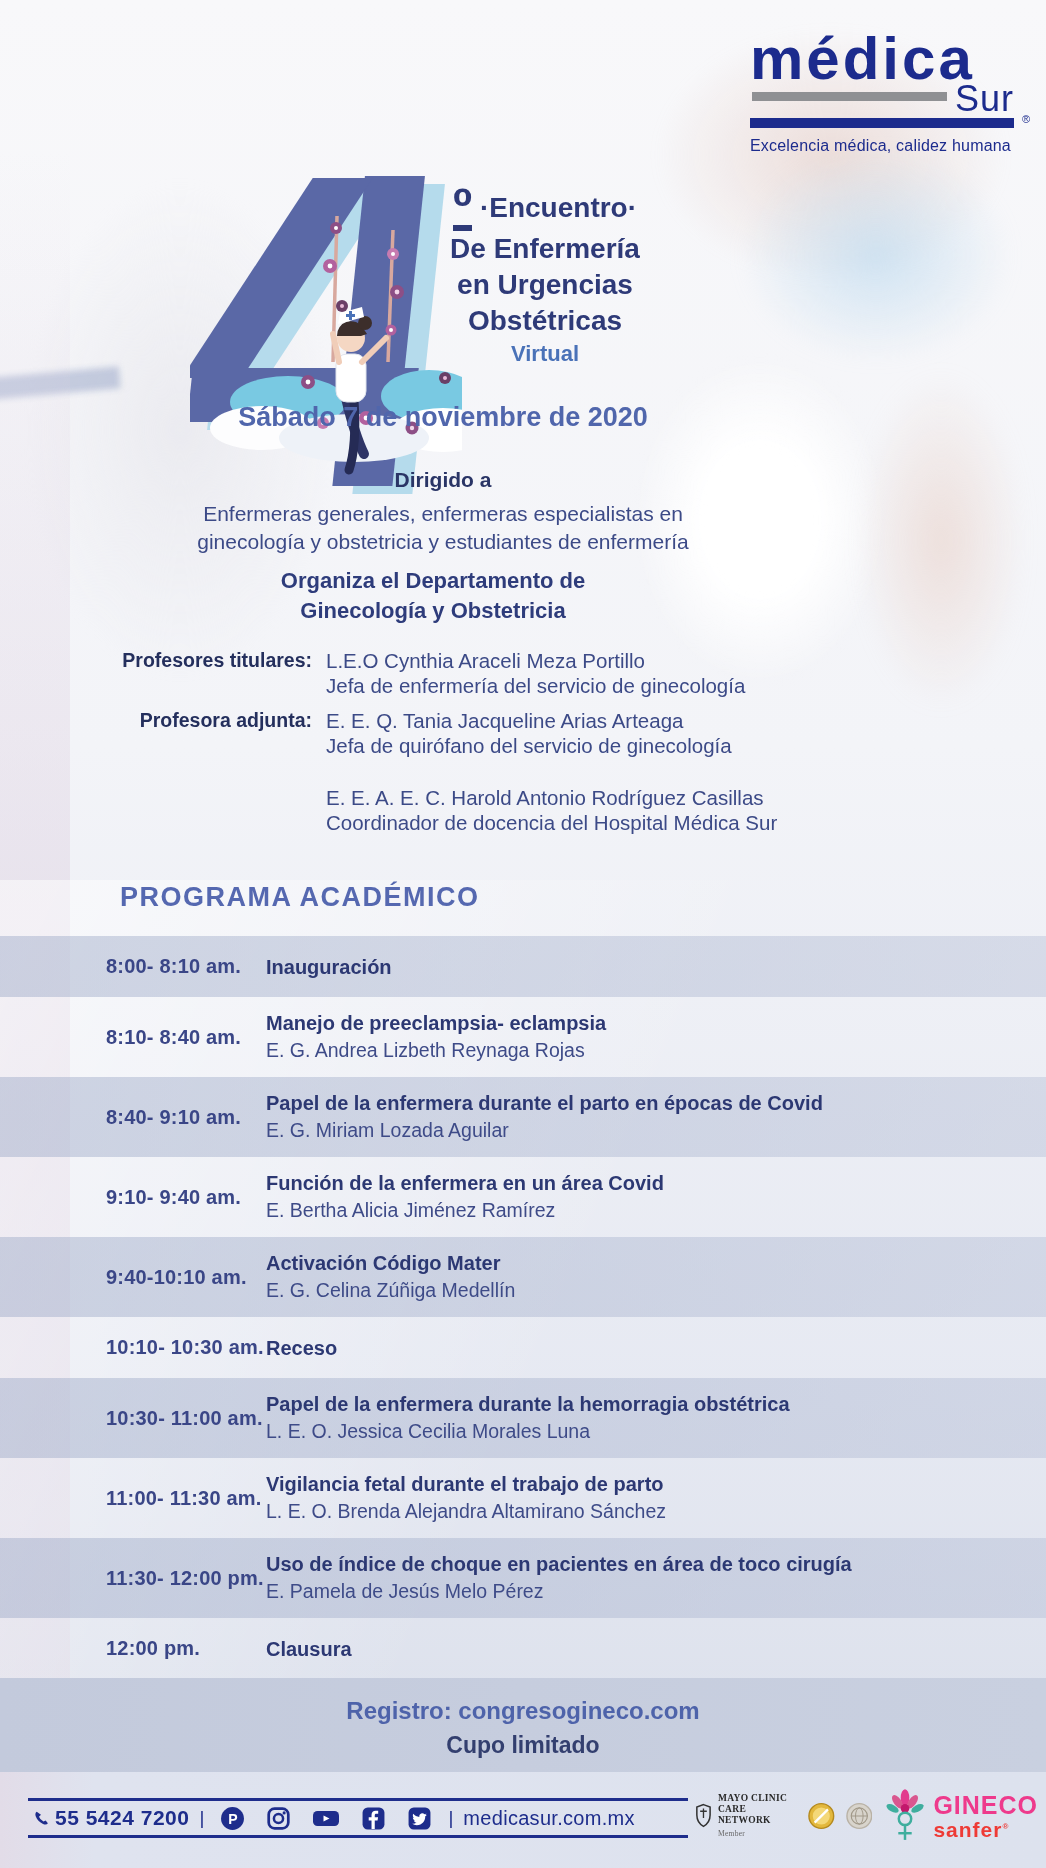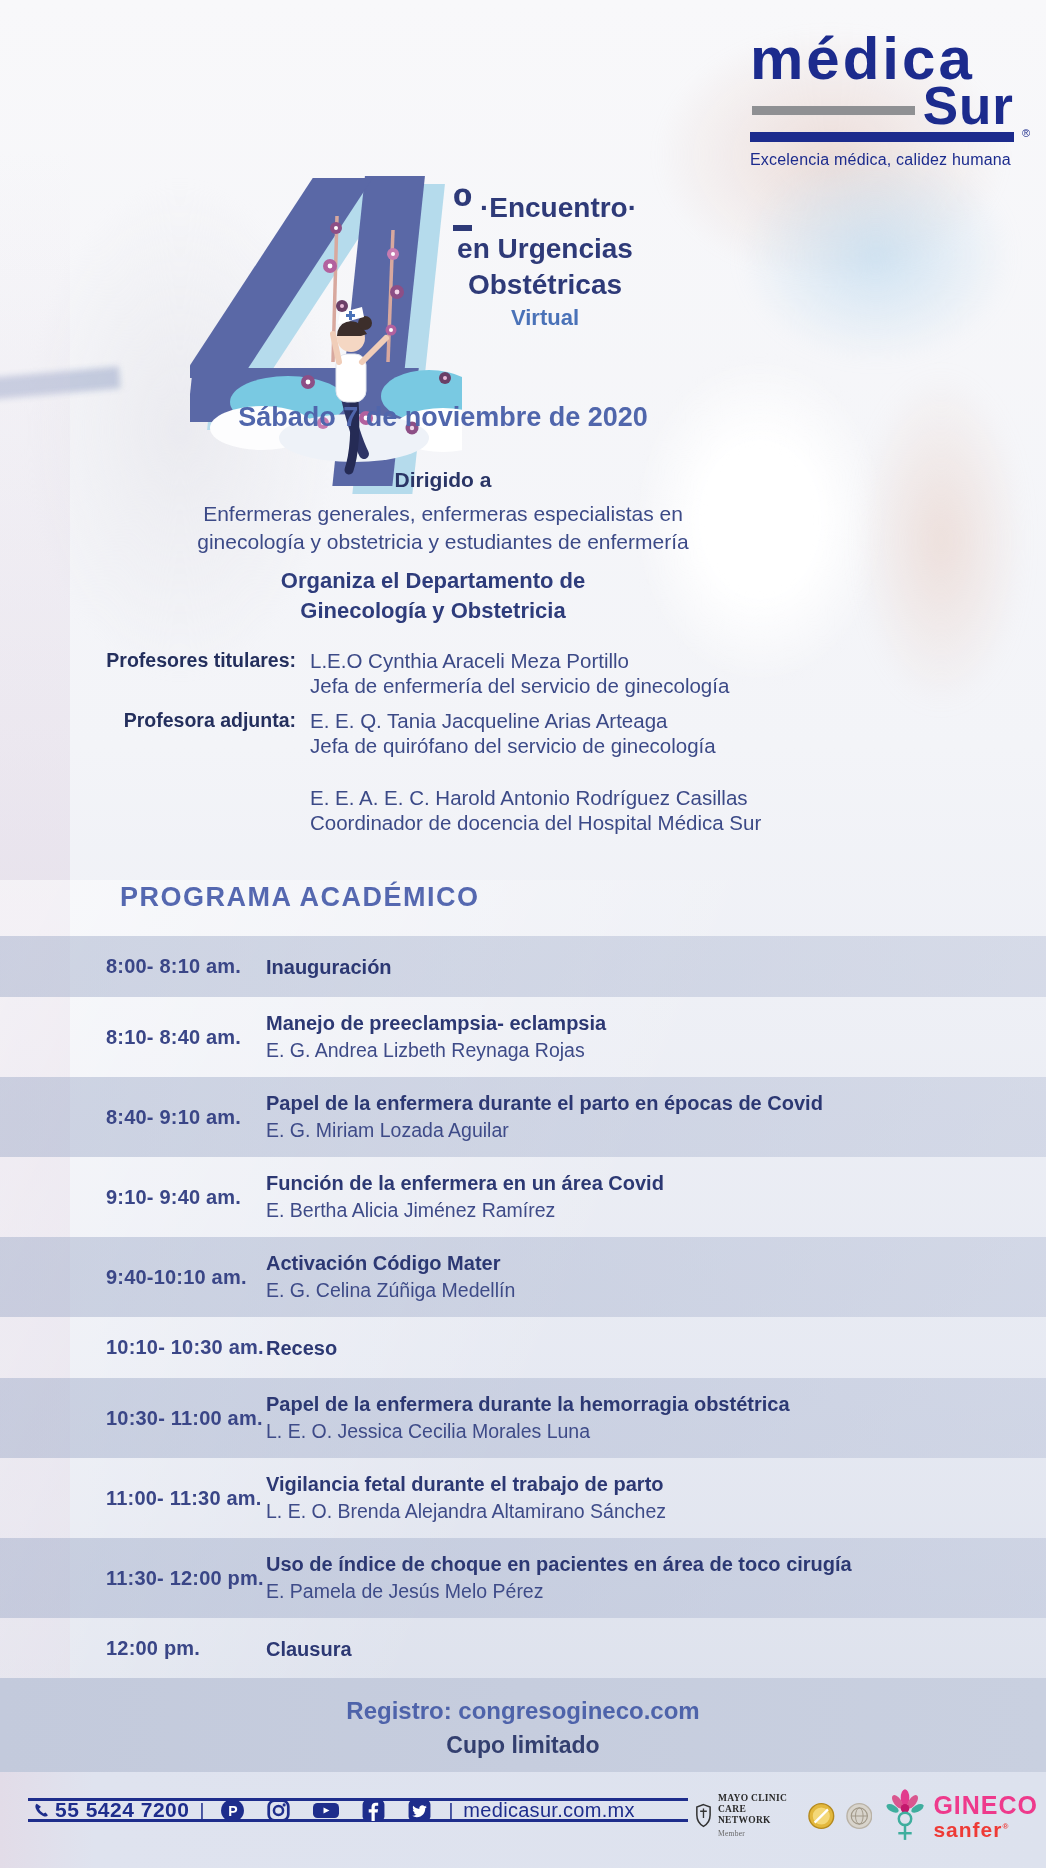--- a/index.html
+++ b/index.html
@@ -16,61 +16,61 @@
   .ph4{top:330px;right:0;width:210px;height:420px;background:radial-gradient(closest-side,rgba(231,205,195,.55),rgba(231,205,195,0) 80%);filter:blur(10px);}
   .ph5{top:140px;left:0;width:360px;height:580px;background:radial-gradient(closest-side,rgba(234,234,239,.95),rgba(234,234,239,0) 85%);filter:blur(6px);}
   .ph6{top:372px;left:-10px;width:130px;height:22px;background:rgba(109,130,178,.35);transform:rotate(-5deg);filter:blur(3px);}
   .ph7{top:0;left:0;width:70px;height:100%;background:linear-gradient(180deg,rgba(231,219,226,0) 8%,rgba(221,207,223,.55) 60%,rgba(221,207,223,.25) 100%);}
   .swoosh{top:880px;left:0;width:100%;height:988px;background:linear-gradient(115deg,rgba(255,255,255,.5) 4%,rgba(255,255,255,0) 52%);}
   
   .brand{position:absolute;top:34px;right:32px;width:264px;color:#1c2b8d;}
   .brand-medica{font-size:60px;font-weight:bold;letter-spacing:3px;line-height:.82;}
   .brand-sur-row{display:flex;align-items:flex-end;margin-top:2px;}
   .gray-bar{flex:1;height:9px;background:#8f9093;margin:0 8px 12px 2px;}
-  .brand-sur{font-size:53px;font-weight:bold;letter-spacing:1px;line-height:.78;}
+  .brand-sur{font-size:36px;font-weight:normal;letter-spacing:1px;line-height:.78;}
   .brand-underline{height:10px;background:#1c2b8d;margin-top:5px;}
   .brand-reg{position:absolute;right:-16px;bottom:30px;font-size:11px;}
   .brand-tagline{font-size:16px;margin-top:9px;letter-spacing:.2px;}
   
   .hero-illu{position:absolute;top:166px;left:190px;}
   .hero-title{position:absolute;top:190px;left:420px;width:250px;text-align:center;color:#2e3a78;}
   .hero-line1{display:flex;justify-content:center;align-items:flex-start;gap:8px;}
   .ord{font-size:52px;font-weight:bold;line-height:.62;border-bottom:6px solid #2e3a78;padding-bottom:3px;}
   .t-enc{font-size:28px;font-weight:bold;line-height:36px;}
   .t-line{font-size:28px;font-weight:bold;line-height:36px;}
   .t-virtual{font-size:22px;font-weight:bold;color:#4a72b8;line-height:30px;}
   .date-line{position:absolute;top:402px;left:120px;width:646px;text-align:center;font-size:27px;font-weight:bold;color:#5066ac;}
   
   .audience{position:absolute;top:468px;left:100px;width:686px;text-align:center;}
   .aud-head{font-size:21px;font-weight:bold;color:#2a3566;margin-bottom:8px;}
   .aud-line{font-size:21px;color:#3c4a87;line-height:28px;}
   .organizer{position:absolute;top:566px;left:120px;width:626px;text-align:center;font-size:22px;font-weight:bold;color:#2e3c7b;line-height:30px;}
   
   .faculty{position:absolute;top:648px;left:0;width:100%;}
-  .fac-row{display:flex;}
+  .fac-row{display:flex;padding-left:16px;}
   .fac-label{width:296px;flex:0 0 296px;text-align:right;padding-right:14px;font-weight:bold;color:#242f5d;font-size:19.5px;line-height:25px;}
   .fac-value{font-size:20.5px;color:#3c4a87;line-height:25px;}
   .fac-gap1{margin-top:27px;}
   .fac-gap2{margin-top:10px;}
   
   .program-heading{position:absolute;top:882px;left:120px;width:646px;text-align:left;font-size:27px;font-weight:bold;letter-spacing:1.5px;color:#5568b0;}
   .program-table{position:absolute;top:936px;left:0;width:100%;}
   .session-row{display:flex;align-items:center;min-height:61px;padding:5px 36px 5px 106px;box-sizing:border-box;}
   .session-row.two{min-height:80px;}
   .session-row.shaded{background:linear-gradient(90deg,rgba(160,172,201,.48),rgba(173,183,209,.38));}
   .session-time{flex:0 0 160px;width:160px;font-weight:bold;font-size:20px;color:#3a4687;letter-spacing:.2px;}
   .session-title{font-weight:bold;font-size:20px;color:#2c3873;line-height:1.2;}
   .session-speaker{font-size:19.5px;color:#3e4b88;line-height:1.25;margin-top:3px;}
   
   .register{position:absolute;top:1678px;left:0;width:100%;height:94px;background:linear-gradient(90deg,#c3cadc,#c9d0e0);text-align:center;box-sizing:border-box;padding-top:18px;}
   .reg-line1{font-size:24px;font-weight:bold;color:#4e63aa;line-height:30px;}
   .reg-line2{font-size:23px;font-weight:bold;color:#333f6f;line-height:30px;margin-top:4px;}
   
   .footer-area{position:absolute;top:1772px;left:0;width:100%;height:96px;background:linear-gradient(90deg,#e2dce8 0%,#dfe3ef 9%,#dde2ee 100%);}
-  .footer-strip{position:absolute;top:26px;left:28px;width:660px;border-top:3px solid #1e2d8c;border-bottom:3px solid #1e2d8c;height:24px;display:flex;align-items:center;box-sizing:border-box;padding:0 4px;}
+  .footer-strip{position:absolute;top:26px;left:28px;width:660px;border-top:3px solid #1e2d8c;border-bottom:3px solid #1e2d8c;height:40px;display:flex;align-items:center;box-sizing:border-box;padding:0 4px;}
   .phone-wrap{display:flex;align-items:center;gap:4px;color:#1e2d8c;font-weight:bold;font-size:21px;letter-spacing:.5px;}
   .sep{color:#1e2d8c;font-size:19px;margin:0 10px;font-weight:normal;}
   .socials{display:flex;align-items:center;gap:21px;margin:0 6px;}
   .site{color:#1e2d8c;font-size:20px;letter-spacing:.3px;}
   .partners{position:absolute;top:14px;left:694px;width:344px;height:60px;display:flex;align-items:center;gap:11px;}
   .mayo{display:flex;align-items:center;gap:5px;justify-content:center;}
   .mayo-text{font-family:"Liberation Serif",serif;color:#2a2a2a;font-size:9.5px;font-weight:bold;letter-spacing:.3px;line-height:11px;}
   .mayo-member{font-size:7.5px;font-weight:normal;color:#666;margin-top:2px;}
   .gineco{display:flex;align-items:center;gap:6px;}
   .gineco-text{line-height:1;}
@@ -166,20 +166,21 @@
         </g>
       </g>
     </svg>
   </div>
 
   <div class="hero-title">
     <div class="hero-line1">
       <span class="ord">º</span>
       <span class="t-enc">·Encuentro·</span>
     </div>
+    <div class="t-line">De Enfermería</div>
     <div class="t-line">en Urgencias</div>
     <div class="t-line">Obstétricas</div>
     <div class="t-virtual">Virtual</div>
   </div>
 
   <div class="date-line">Sábado 7 de noviembre de 2020</div>
 
   <div class="audience">
     <div class="aud-head">Dirigido a</div>
     <div class="aud-line">Enfermeras generales, enfermeras especialistas en</div>

